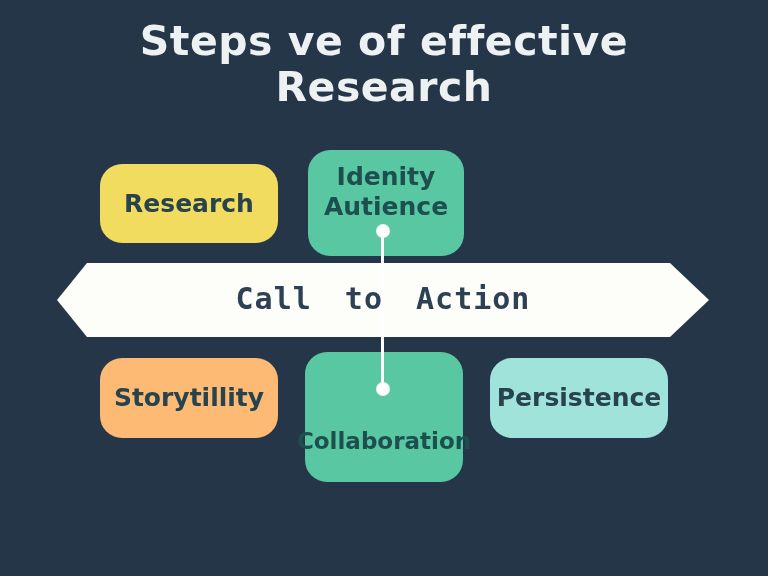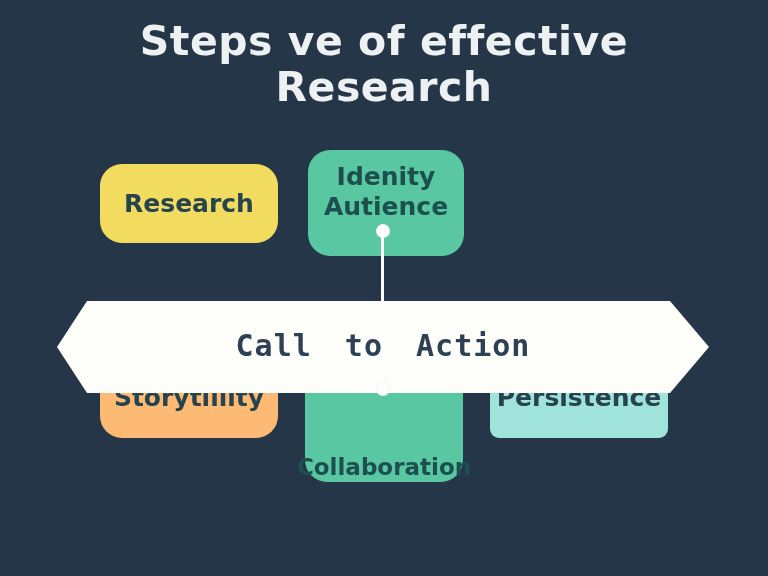--- a/index.html
+++ b/index.html
@@ -51,34 +51,33 @@
     color: #1c4f4d;
   }
   .box--research      { left: 100px; top: 164px; width: 178px; height: 79px; }
   .box--identity      { left: 308px; top: 150px; width: 156px; height: 98px;
                         padding-bottom: 8px; }
   .box--identity .box-label { margin-top: -14px; }
   .box--budtency      { left: 490px; top: 166px; width: 178px; height: 77px; }
   .box--storytelling  { left: 100px; top: 358px; width: 178px; height: 80px; }
   .box--collaboration { left: 305px; top: 352px; width: 158px; height: 130px;
                         align-items: flex-end; }
-  .box--collaboration .box-label { font-size: 23px; }
+  .box--collaboration .box-label { margin-bottom: 26px; font-size: 23px; }
   .box--persistence   { left: 490px; top: 358px; width: 178px; height: 80px; }
   
   .banner {
     position: absolute;
     left: 57px; top: 263px;
-    width: 652px; height: 92px;
+    width: 652px; height: 74px;
     clip-path: polygon(0 50%, 30px 0, calc(100% - 39px) 0, 100% 50%,
                        calc(100% - 39px) 100%, 30px 100%);
     display: flex;
     align-items: center;
     justify-content: center;
     z-index: 2;
-    margin-top: 38px;
   }
   .banner-label {
     font-family: "DejaVu Sans Mono", "Liberation Mono", monospace;
     font-size: 30px;
     font-weight: bold;
     color: #2e4154;
     letter-spacing: 1px;
     word-spacing: 14px;
     margin-top: -4px;
   }
@@ -124,21 +123,21 @@
   </div>
 
   <div class="box box--storytelling" style="background: #fdba74;">
     <span class="box-label">Storytillity</span>
   </div>
 
   <div class="box box--collaboration box--green" style="background: rgb(88, 199, 162);">
     <span class="box-label">Collaboration</span>
   </div>
 
-  <div class="box box--persistence" style="background: rgb(159, 227, 218); border-radius: 9px;">
+  <div class="box box--persistence" style="background: rgb(159, 227, 218);">
     <span class="box-label">Persistence</span>
   </div>
 
   <div class="connector-line" style="background: rgb(255, 255, 255);"></div>
   <div class="connector-dot connector-dot--top" style="background: rgb(255, 255, 255);"></div>
   <div class="connector-dot connector-dot--bottom" style="background: rgb(255, 255, 255);"></div>
 
 </div>
 
 </body></html>

